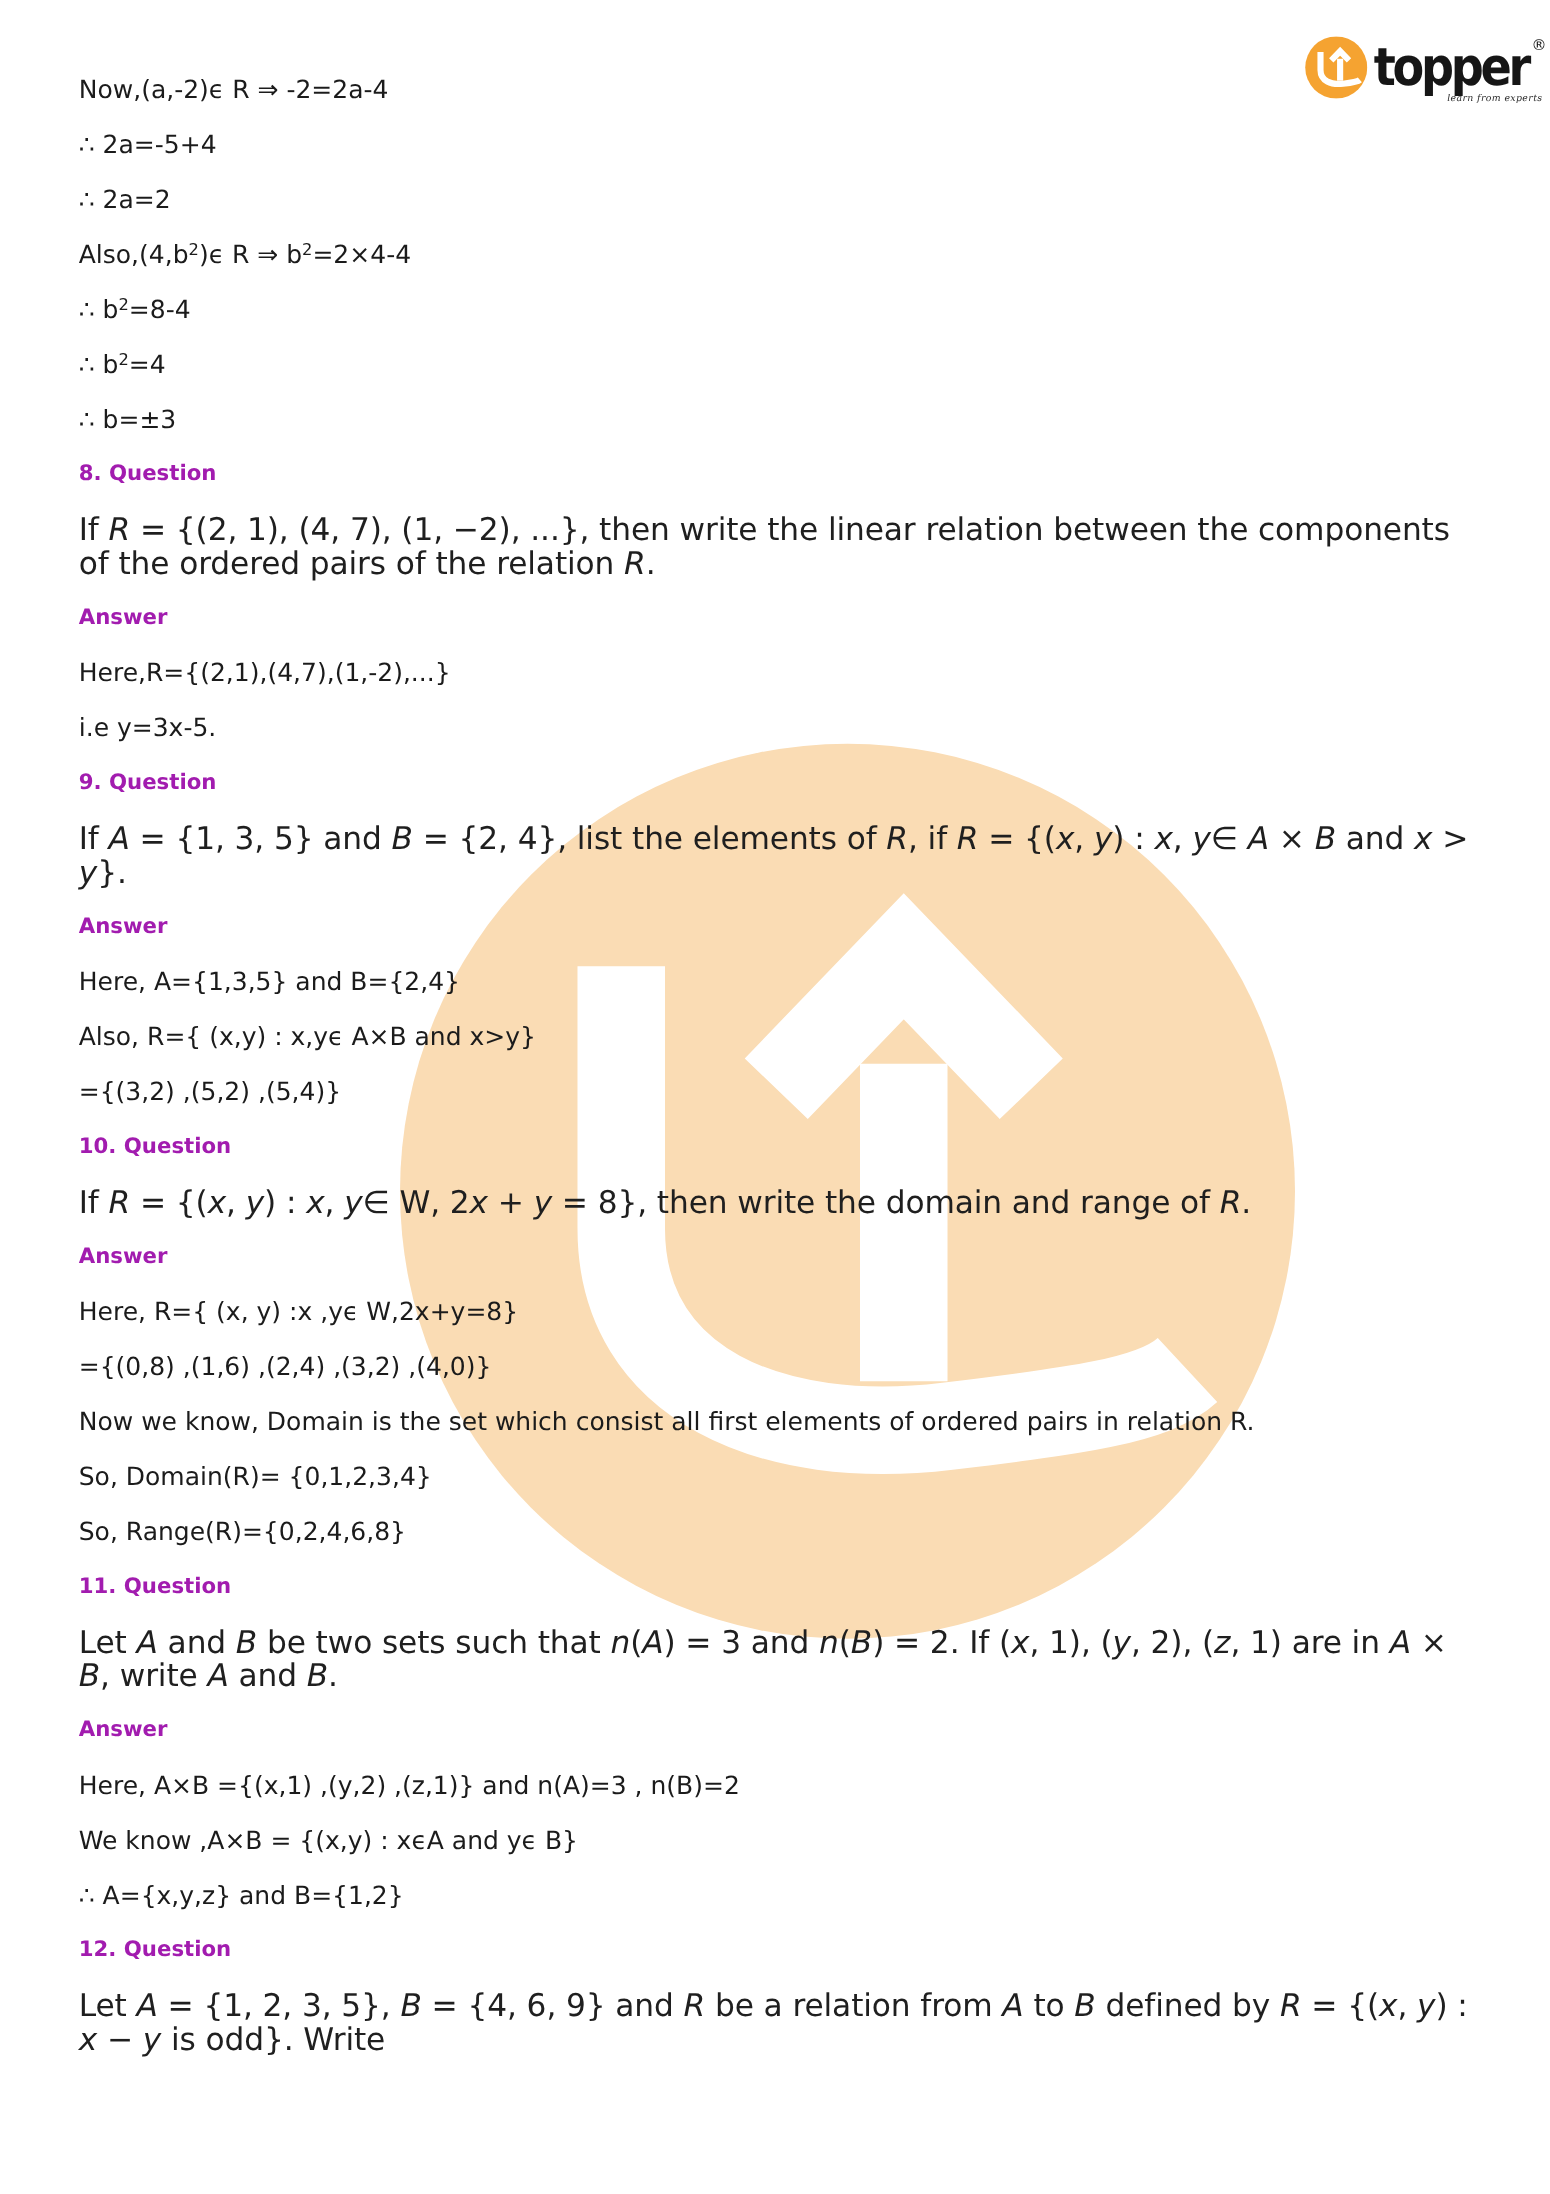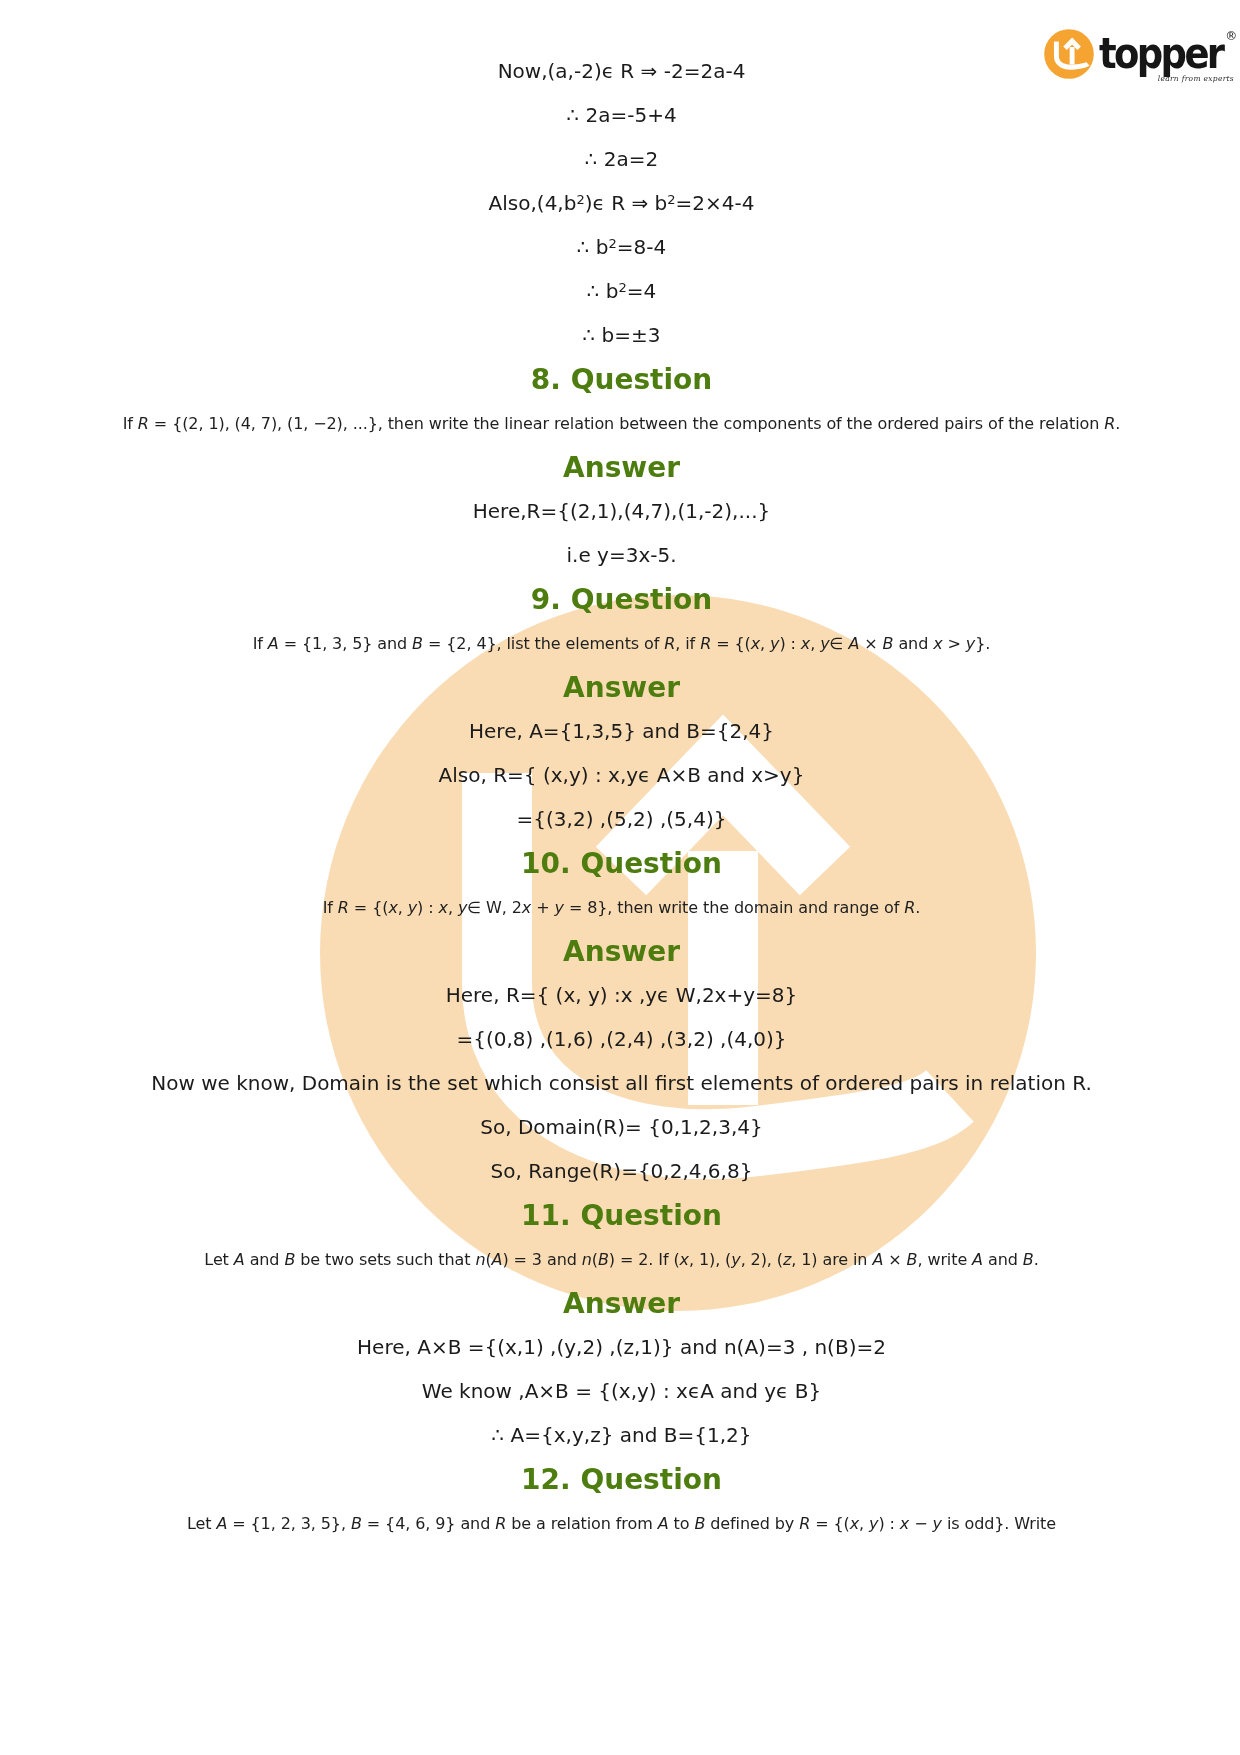--- a/index.html
+++ b/index.html
@@ -40,24 +40,24 @@
     font-family:"DejaVu Serif", serif;
     font-style:italic;
     font-size:7.5px; color:#2b2b2b;
     letter-spacing:0.3px;
   }
   
   #doc {
     position:relative; z-index:1;
     padding:58px 60px 0 63px;
   }
-  .para { margin:17px 0; line-height:27px; font-size:20px;text-align:center; }
+  .para { margin:17px 0; line-height:27px; font-size:20px; }
   .para:first-child { margin-top:0; }
-  .para.heading { font-weight:bold; font-size:28px; color:#4d7c0f; }
-  .para.question { font-size:16px; letter-spacing:-0.1px; color:#1f1f1f; }
+  .para.heading { font-weight:bold; font-size:17px; color:#a21caf; }
+  .para.question { font-size:25px; letter-spacing:-0.1px; color:#1f1f1f; }
   .para em { font-style:italic; }
   .para sup { font-size:13px; line-height:0; vertical-align:6px; }
 </style>
 </head>
 <body>
 
 <svg class="watermark" viewBox="0 0 720 720" xmlns="http://www.w3.org/2000/svg" aria-hidden="true">
   <circle id="wm-circle" cx="360" cy="360" r="358" fill="#fadcb4"></circle>
   <g fill="none" stroke="#ffffff" stroke-width="70">
     <path d="M 179 180 L 179 390 C 179 515 300 565 440 548 C 540 536 605 528 632 503" stroke-linecap="butt" stroke-linejoin="round"></path>

